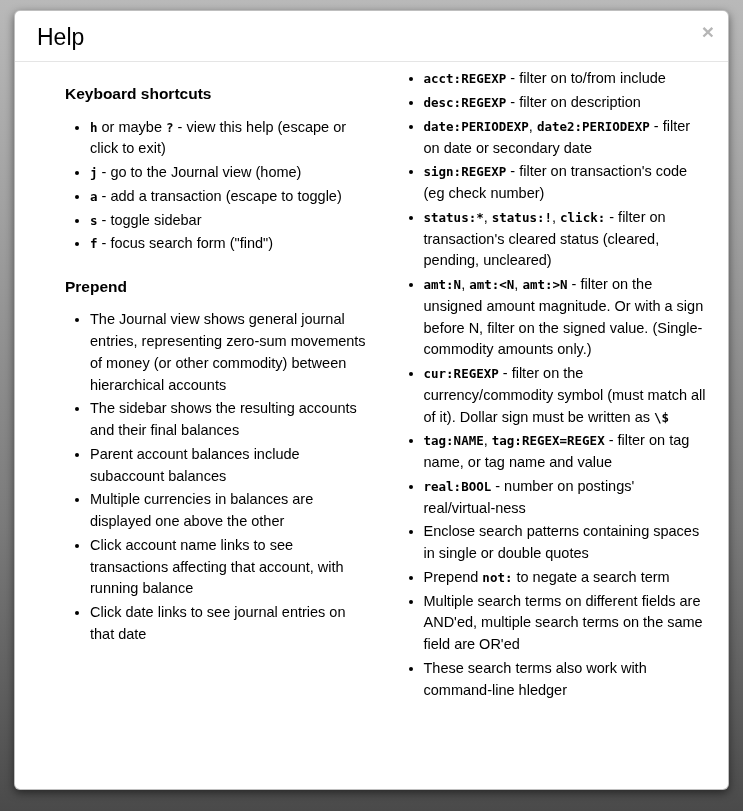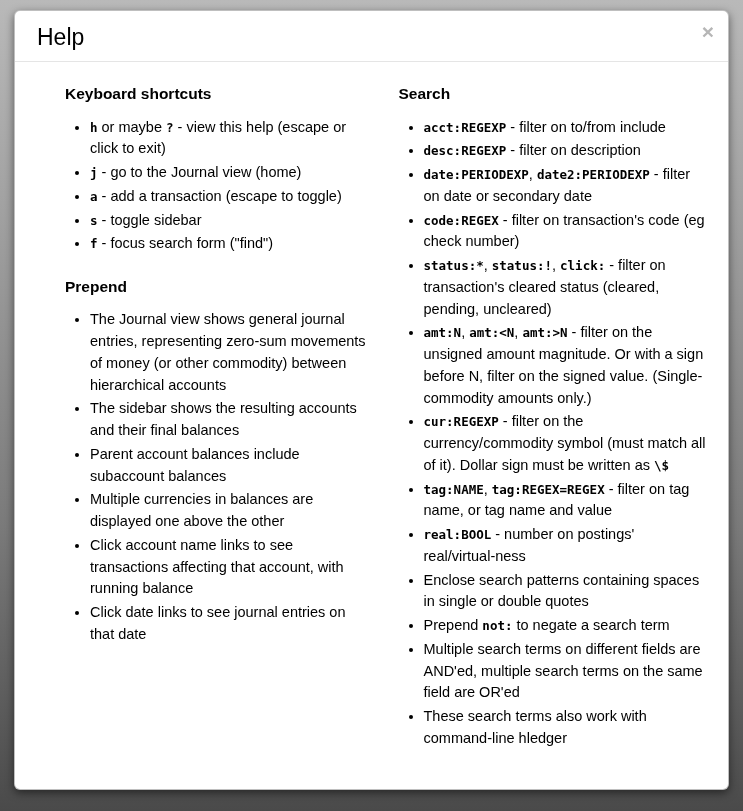--- a/index.html
+++ b/index.html
@@ -108,26 +108,25 @@
             <li><span>The sidebar shows the resulting accounts and their final balances</span></li>
             <li><span>Parent account balances include subaccount balances</span></li>
             <li><span>Multiple currencies in balances are displayed one above the other</span></li>
             <li><span>Click account name links to see transactions affecting that account, with running balance</span></li>
             <li><span>Click date links to see journal entries on that date</span></li>
           </ul>
       </section>
     </div>
     <div class="col">
       <section>
-        <h4>Search</h4>
         <ul>
             <li><code>acct:REGEXP</code><span> - filter on to/from include</span></li>
             <li><code>desc:REGEXP</code><span> - filter on description</span></li>
             <li><code>date:PERIODEXP</code><span>, </span><code>date2:PERIODEXP</code><span> - filter on date or secondary date</span></li>
-            <li><code>code:REGEX</code><span> - filter on transaction's code (eg check number)</span></li>
+            <li><code>sign:REGEXP</code><span> - filter on transaction's code (eg check number)</span></li>
             <li><code>status:*</code><span>, </span><code>status:!</code><span>, </span><code>click:</code><span> - filter on transaction's cleared status (cleared, pending, uncleared)</span></li>
             <li><code>amt:N</code><span>, </span><code>amt:&lt;N</code><span>, </span><code>amt:&gt;N</code><span> - filter on the unsigned amount magnitude. Or with a sign before N, filter on the signed value. (Single-commodity amounts only.)</span></li>
             <li><code>cur:REGEXP</code><span> - filter on the currency/commodity symbol (must match all of it). Dollar sign must be written as </span><code>\$</code></li>
             <li><code>tag:NAME</code><span>, </span><code>tag:REGEX=REGEX</code><span> - filter on tag name, or tag name and value</span></li>
             <li><code>real:BOOL</code><span> - number on postings' real/virtual-ness</span></li>
             <li><span>Enclose search patterns containing spaces in single or double quotes</span></li>
             <li><span>Prepend </span><code>not:</code><span> to negate a search term</span></li>
             <li><span>Multiple search terms on different fields are AND'ed, multiple search terms on the same field are OR'ed</span></li>
             <li><span>These search terms also work with command-line hledger</span></li>
           </ul>

